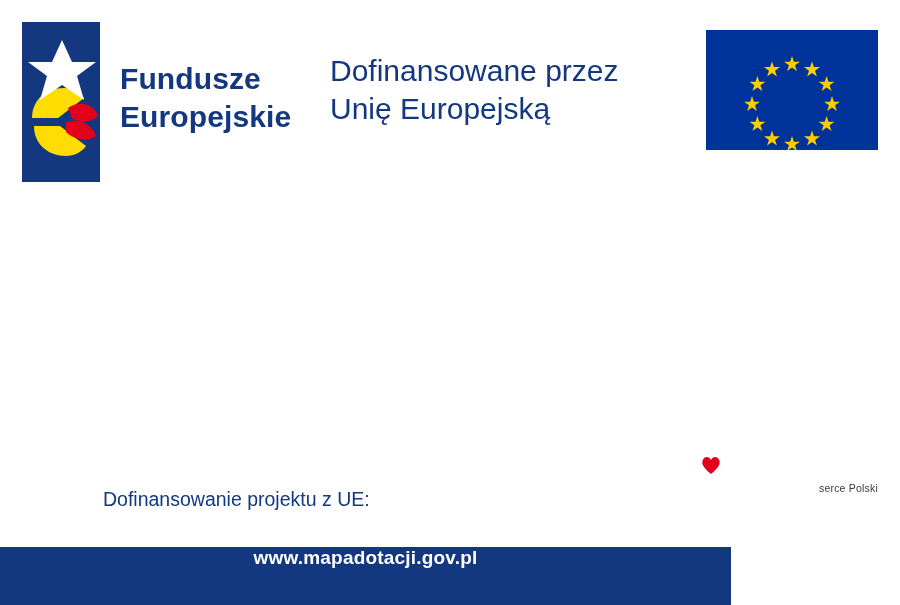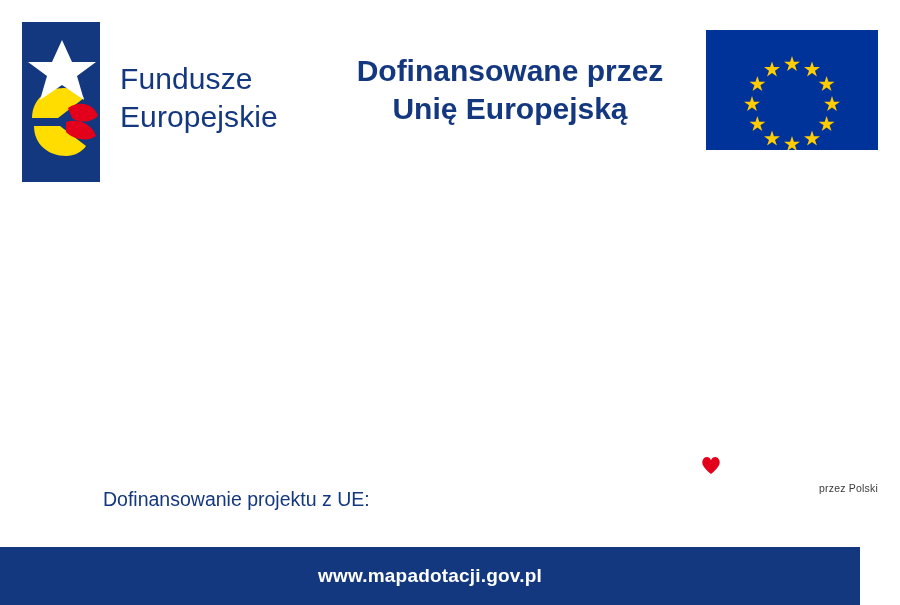--- a/index.html
+++ b/index.html
@@ -44,36 +44,36 @@
     left: 0;
     top: 0;
     width: 78px;
     height: 160px;
   }
   .fe-text {
     position: absolute;
     left: 98px;
     top: 38px;
     font-size: 30px;
-    font-weight: normal;
+    font-weight: bold;
     color: #14387f;
     line-height: 1.28;
     letter-spacing: 0.1px;
     white-space: pre-line;
   }
 
   
   .eu-phrase {
     position: absolute;
     left: 330px;
     top: 52px;
     width: 360px;
-    text-align: center;
+    text-align: left;
     font-size: 30px;
-    font-weight: bold;
+    font-weight: normal;
     color: #14387f;
     line-height: 1.28;
     white-space: pre-line;
   }
 
   
   .eu-flag {
     position: absolute;
     left: 706px;
     top: 30px;
@@ -142,25 +142,25 @@
     font-size: 10.5px;
     color: #3a3a3a;
     letter-spacing: 0.2px;
   }
 
   
   .footer {
     position: absolute;
     left: 0;
     bottom: 0;
-    width: 860px;
+    width: 731px;
     height: 58px;
     background: #14387f;
     display: flex;
-    align-items: center;
+    align-items: flex-start;
     justify-content: center;
   }
   .footer-url {
     color: #ffffff;
     font-size: 19px;
     font-weight: bold;
     letter-spacing: 0.2px;
   }
 </style>
 </head>
@@ -214,20 +214,20 @@
     <div>Dofinansowanie projektu z UE:</div>
     <div>746 199,96 zł</div>
   </div>
 
   <div class="mazowsze">
     <div class="mazowsze-heart">
       <svg width="22" height="22" viewBox="0 0 22 22" xmlns="http://www.w3.org/2000/svg">
         <path d="M11 20 C3 13.5, 1 9.5, 3 5.5 C5 1.8, 9.5 2.3, 11 6.2 C12.5 2.3, 17 1.8, 19 5.5 C21 9.5, 19 13.5, 11 20 Z" fill="#e2001a"></path>
       </svg>
     </div>
-    <div class="mazowsze-sub">przez Polski</div>
+    <div class="mazowsze-sub">serce Polski</div>
   </div>
 
   <div class="footer">
     <span class="footer-url">www.mapadotacji.gov.pl</span>
   </div>
 
 </div>
 
 </body></html>

